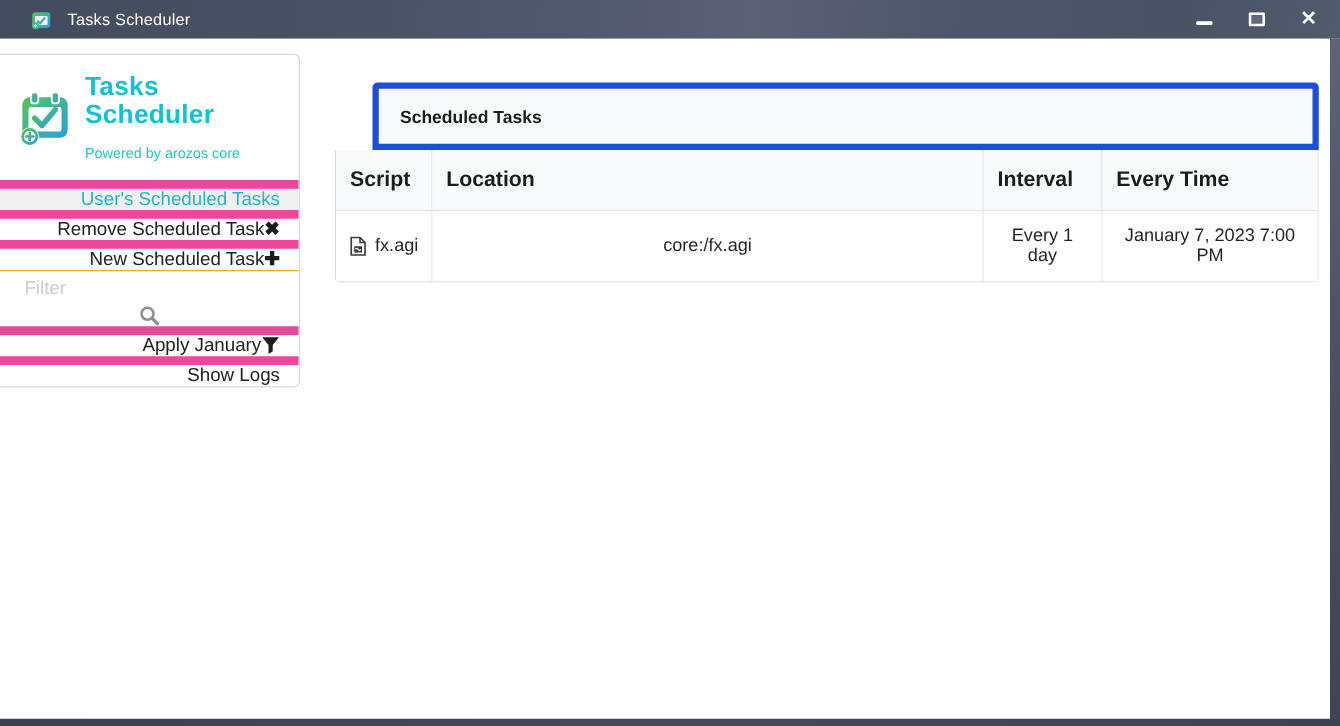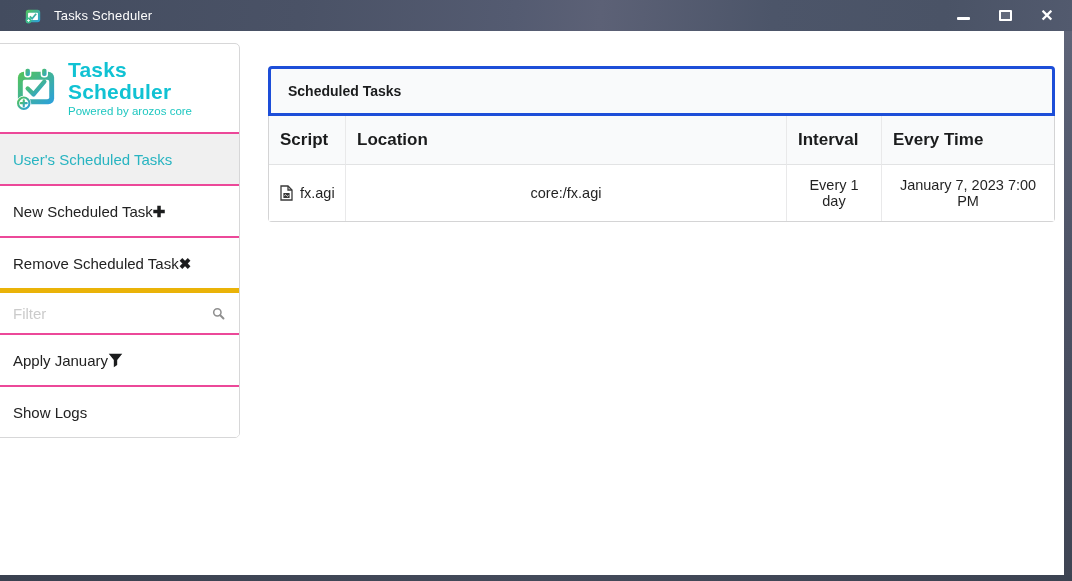--- a/index.html
+++ b/index.html
@@ -31,40 +31,40 @@
   
   .sidebar {
     position:absolute; top:12px; left:-1px; width:241px;
     background:#fff; border:1px solid #d7d7d8; border-radius:0 5px 5px 0;
     overflow:hidden;
   }
   .logo-block { display:flex; align-items:center; gap:8px; padding:15px 8px 15px 13px; }
   .logo-icon { width:47px; height:47px; flex:0 0 auto; }
   .logo-text { display:flex; flex-direction:column; line-height:1.05; }
   .logo-title { font-size:21px; font-weight:bold; color:#10c2d3; letter-spacing:.2px; }
-  .logo-subtitle { font-size:11.5px; color:#1fc7c0; margin-top:2px; }
+  .logo-subtitle { font-size:11.5px; color:#1fc7c0; margin-top:14px; }
 
   .menu { display:flex; flex-direction:column; }
   .menu-item {
-    height:52px; display:flex; align-items:center; justify-content:flex-start;
-    padding:0 15px 0 13px; border-top:2px solid #ec4899;
+    height:24px; display:flex; align-items:center; justify-content:flex-end;
+    padding:0 15px 0 13px; border-top:7px solid #ec4899;
     font-size:15px; color:#222; cursor:pointer; background:#fff;
   }
   .menu-item.active { background:#f0f0f0; color:#28b4c1; }
   .item-glyph { font-size:15px; color:#1b1c1d; font-weight:bold; line-height:1; }
-  .filter-row { height:45px; display:flex; align-items:center; border-top:5px solid #eab308; padding:0 14px 0 13px; background:#fff; }
+  .filter-row { height:45px; display:flex; align-items:center; border-top:1px solid #eab308; padding:0 14px 0 13px; background:#fff;flex-direction:column; }
   .filter-input { border:none; outline:none; flex:1 1 auto; font-size:15px; color:#444; font-family:"Liberation Sans",sans-serif; background:transparent; }
   .filter-input::placeholder { color:#cbcbcb; }
   .search-svg, .funnel-svg { display:block; }
 
   
   .panel { position:absolute; top:35px; left:268px; width:787px; }
   .panel-title {
-    background:#f9fafb; border:3px solid #1d4ed8; border-radius:4px 4px 0 0;
-    padding:14px 17px; font-size:14px; font-weight:bold; color:#1b1c1d;
+    background:#f9fafb; border:5px solid #1d4ed8; border-radius:4px 4px 0 0;
+    padding:14px 17px; font-size:14px; font-weight:bold; color:#1b1c1d;margin-left:30px;
   }
   table.tasks { width:100%; border-collapse:separate; border-spacing:0; background:#fff;
     border:1px solid #d4d4d5; border-top:none; border-radius:0 0 4px 4px; table-layout:fixed; }
   table.tasks th {
     background:#f9fafb; text-align:left; font-size:17px; font-weight:bold; color:#1b1c1d;
     padding:14px 11px; border-bottom:1px solid #e2e3e4;
   }
   table.tasks td { font-size:14.5px; color:rgba(0,0,0,.87); padding:12px 11px; background:#fff;text-align:center; }
   table.tasks th:not(:first-child), table.tasks td:not(:first-child) { border-left:1px solid #e9e9ea; }
   .col-script { width:76px; } .col-location { width:441px; } .col-interval { width:95px; } .col-basetime { width:173px; }
@@ -128,26 +128,26 @@
           <span class="logo-title">Tasks Scheduler</span>
           <span class="logo-subtitle">Powered by arozos core</span>
         </div>
       </div>
 
       <div class="menu">
         <div class="menu-item active">
           <span>User's Scheduled Tasks</span>
         </div>
         <div class="menu-item">
+          <span>Remove Scheduled Task</span>
+          <span class="item-glyph">✖</span>
+        </div>
+        <div class="menu-item">
           <span>New Scheduled Task</span>
           <span class="item-glyph">✚</span>
-        </div>
-        <div class="menu-item">
-          <span>Remove Scheduled Task</span>
-          <span class="item-glyph">✖</span>
         </div>
         <div class="filter-row">
           <input class="filter-input" type="text" placeholder="Filter" style="">
           <svg class="search-svg" width="17" height="17" viewBox="0 0 17 17">
             <circle cx="7" cy="7" r="4.8" fill="none" stroke="#8f8f8f" stroke-width="2"></circle>
             <line x1="10.8" y1="10.8" x2="15" y2="15" stroke="#8f8f8f" stroke-width="2.6" stroke-linecap="round"></line>
           </svg>
         </div>
         <div class="menu-item">
           <span>Apply January</span>

